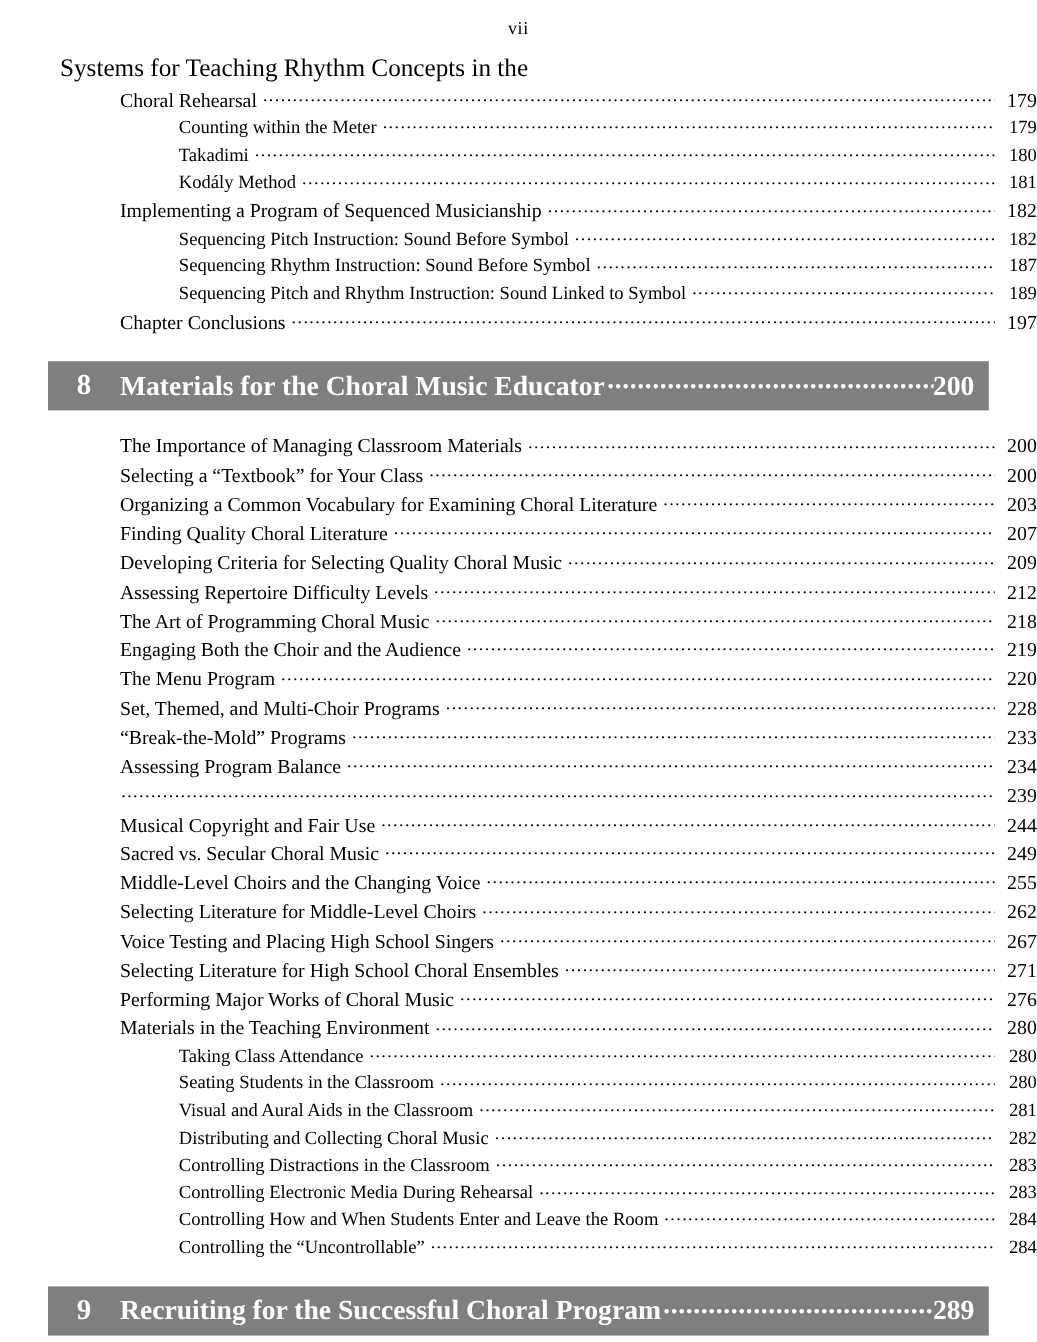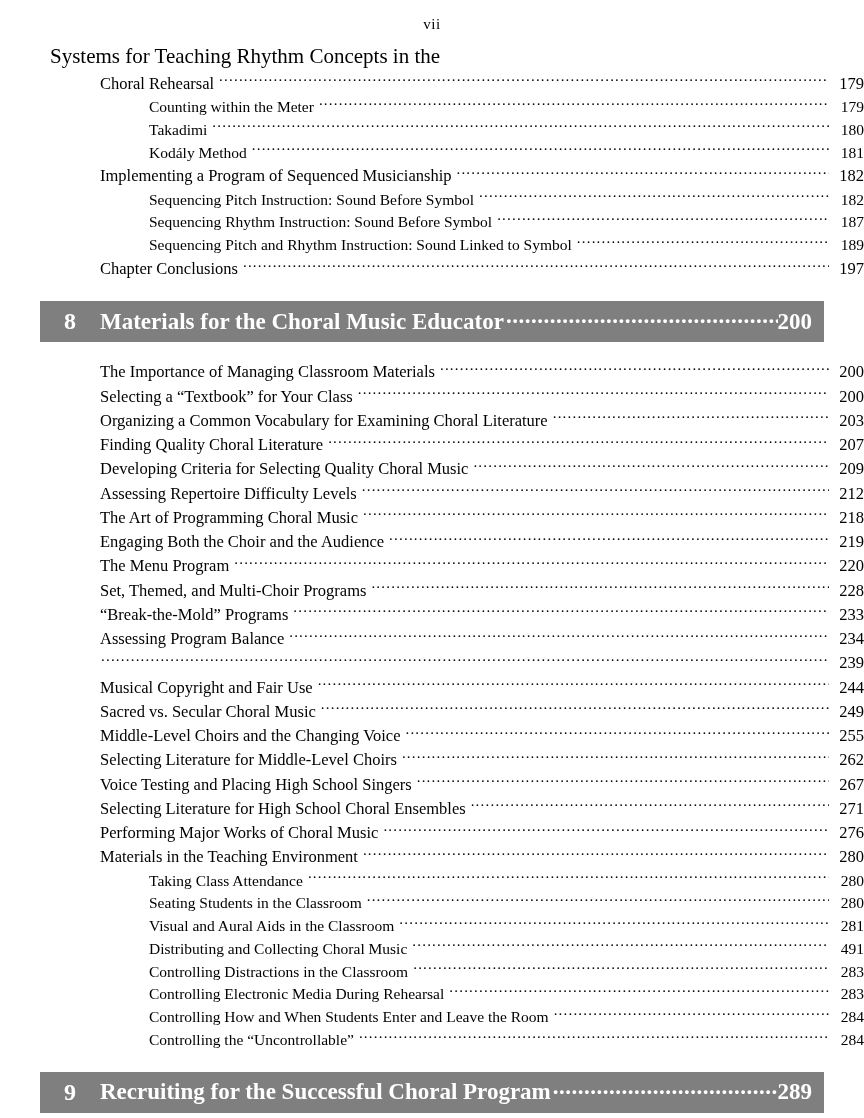--- a/index.html
+++ b/index.html
@@ -28,21 +28,21 @@
     padding-top: 16px;
     letter-spacing: 0.5px;
   }
   .toc {
     margin-top: 8px;
   }
 
   
   .entry {
     display: flex;
-    align-items: flex-start;
+    align-items: center;
     font-size: 16.5px;
     line-height: 1.47;
     white-space: nowrap;
   }
   .entry .title {
     flex: 0 0 auto;
     padding-right: 4px;
   }
   .entry .leader {
     flex: 1 1 auto;
@@ -309,21 +309,21 @@
             <span class="page-no">280</span>
           </div>
           <div class="entry lvl2">
             <span class="title">Visual and Aural Aids in the Classroom</span>
             <span class="leader"></span>
             <span class="page-no">281</span>
           </div>
           <div class="entry lvl2">
             <span class="title">Distributing and Collecting Choral Music</span>
             <span class="leader"></span>
-            <span class="page-no">491</span>
+            <span class="page-no">282</span>
           </div>
           <div class="entry lvl2">
             <span class="title">Controlling Distractions in the Classroom</span>
             <span class="leader"></span>
             <span class="page-no">283</span>
           </div>
           <div class="entry lvl2">
             <span class="title">Controlling Electronic Media During Rehearsal</span>
             <span class="leader"></span>
             <span class="page-no">283</span>

